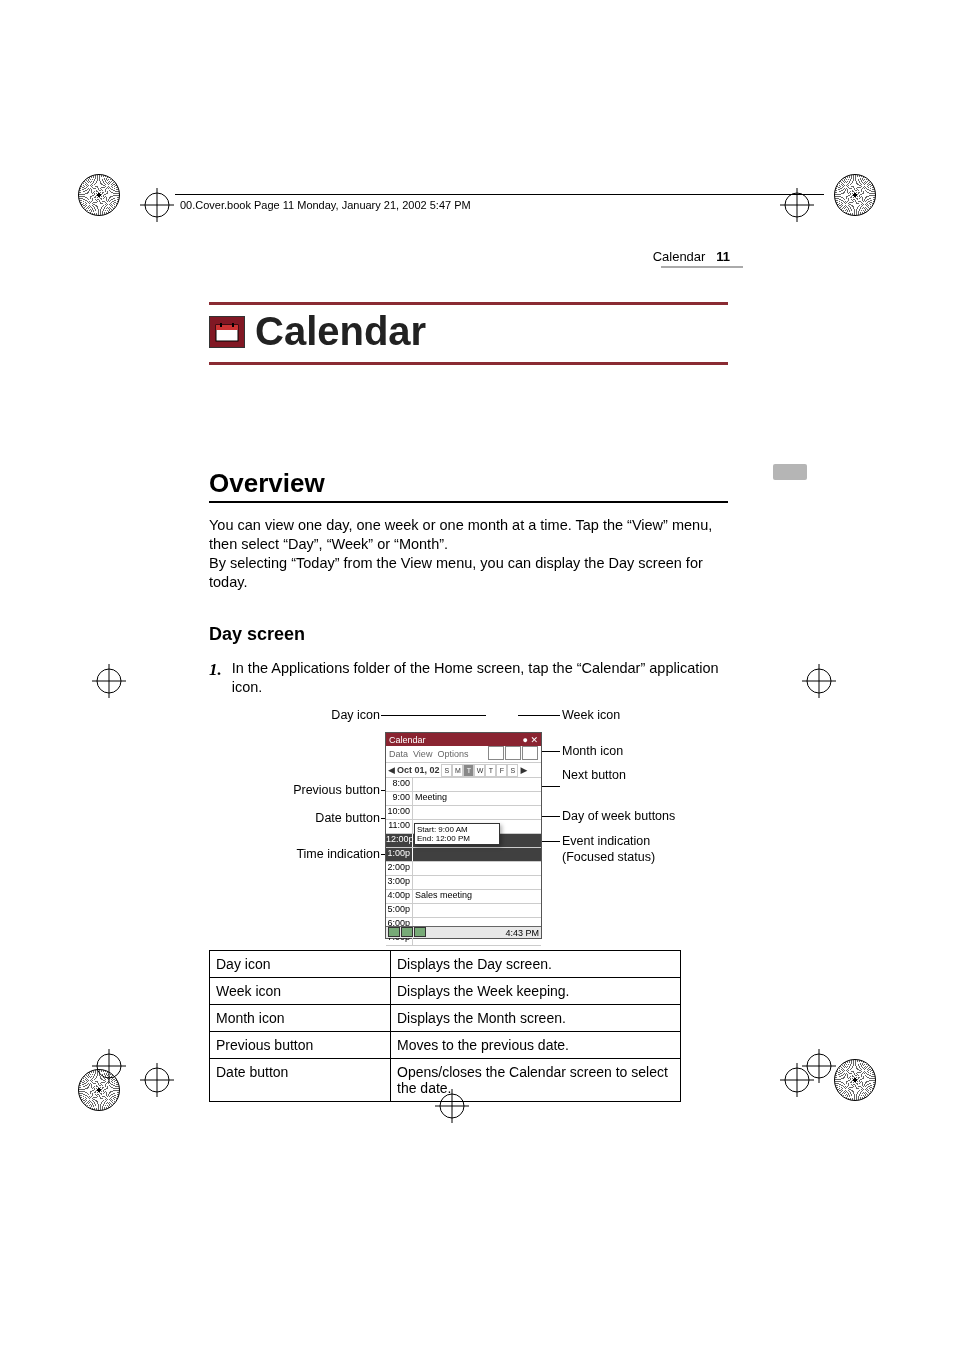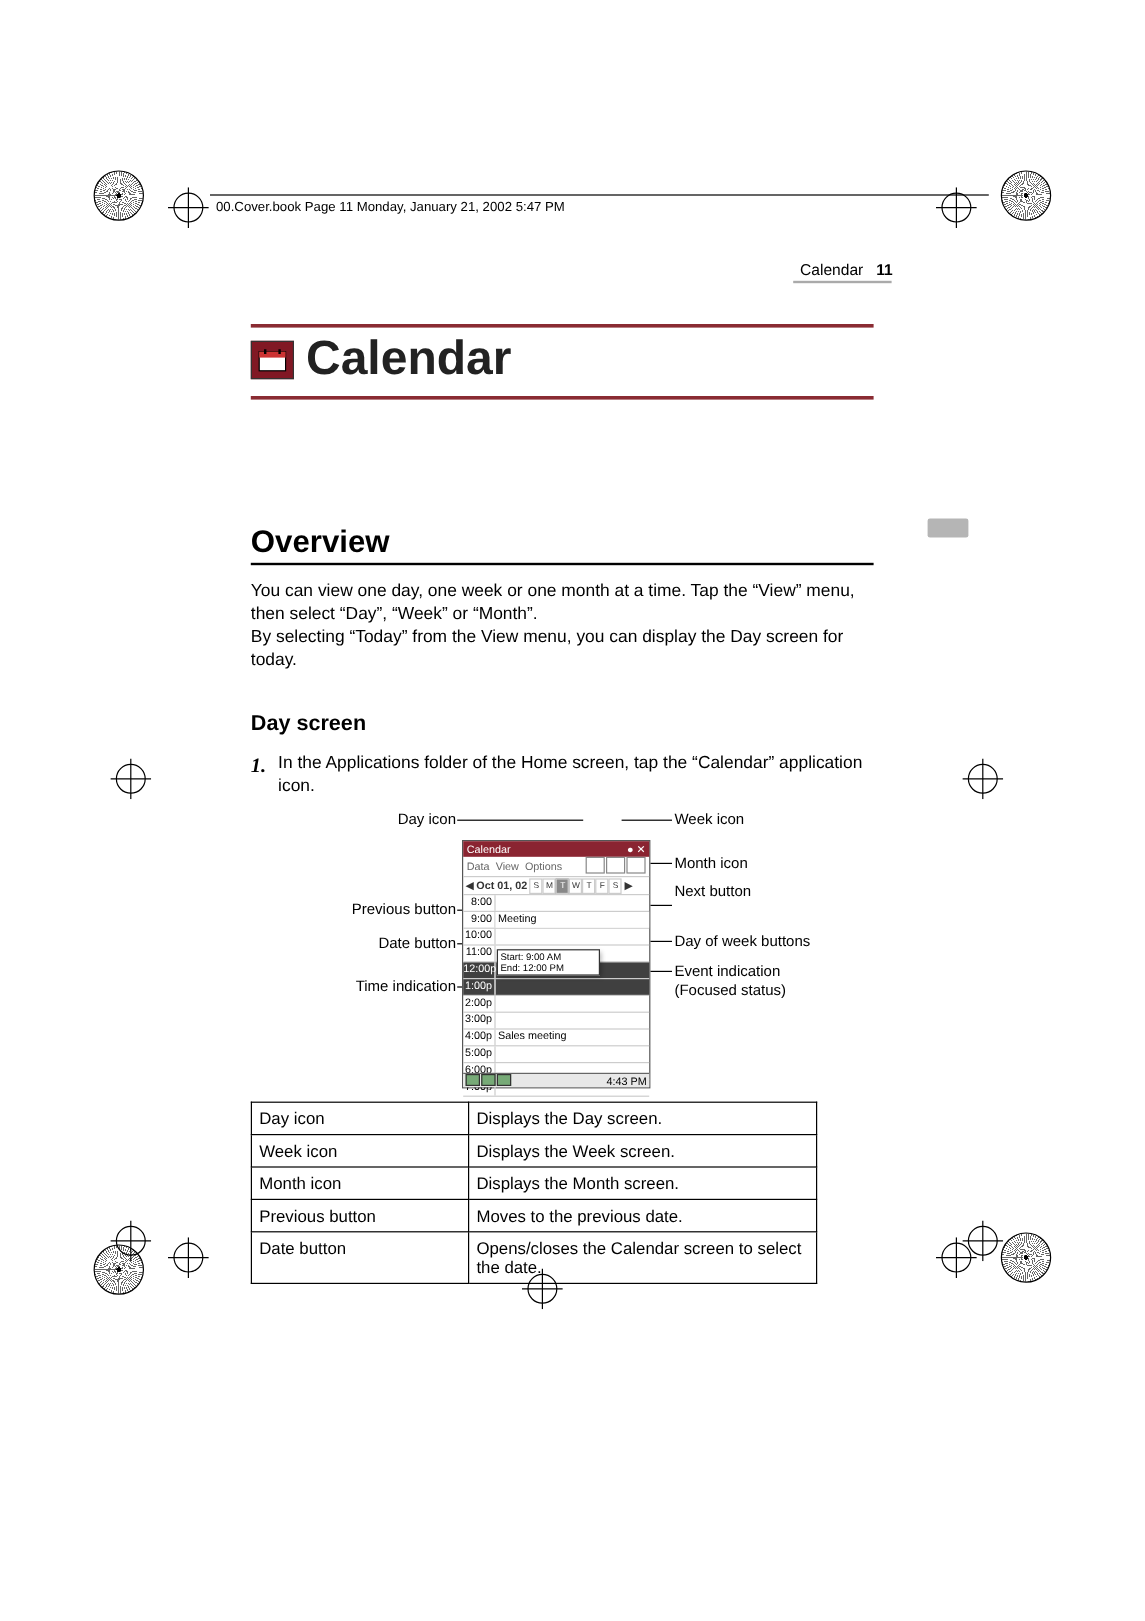--- a/index.html
+++ b/index.html
@@ -7,20 +7,21 @@
     background: #fff;
     font-family: Arial, Helvetica, sans-serif;
     color: #000;
     width: 954px;
   }
   .page {
     position: relative;
     width: 954px;
     height: 1231px;
     box-sizing: border-box;
+    margin-top: 32px;
   }
   .crosshair { position:absolute; }
   .crosshair svg{ display:block; }
   .hatch {
     position: absolute;
     width: 40px; height: 40px;
     border-radius: 50%;
     background:
       radial-gradient(circle, #000 2px, transparent 2px),
       repeating-conic-gradient(#666 0deg 2deg, #fff 2deg 6deg);
@@ -40,21 +41,21 @@
   .side-tab {
     position: absolute;
     right: 147px;
     width: 34px;
     height: 16px;
     background: #b5b5b5;
     border-radius: 2px;
   }
   .running-head {
     position:absolute;
-    right: 210px;
+    right: 224px;
     top: 217px;
     font-size: 13px;
   }
   .running-head .pg { font-weight: bold; }
   .running-rule {
     position:absolute;
     right: 211px;
     top: 234px;
     width: 82px;
     border-top: 2px solid #aaa;
@@ -448,21 +449,21 @@
   </div>
 
   <table class="itable">
     <tbody>
         <tr>
           <td>Day icon</td>
           <td>Displays the Day screen.</td>
         </tr>
     <tr>
           <td>Week icon</td>
-          <td>Displays the Week screen.</td>
+          <td>Displays the Week keeping.</td>
         </tr>
     <tr>
           <td>Month icon</td>
           <td>Displays the Month screen.</td>
         </tr>
     <tr>
           <td>Previous button</td>
           <td>Moves to the previous date.</td>
         </tr>
     <tr>

